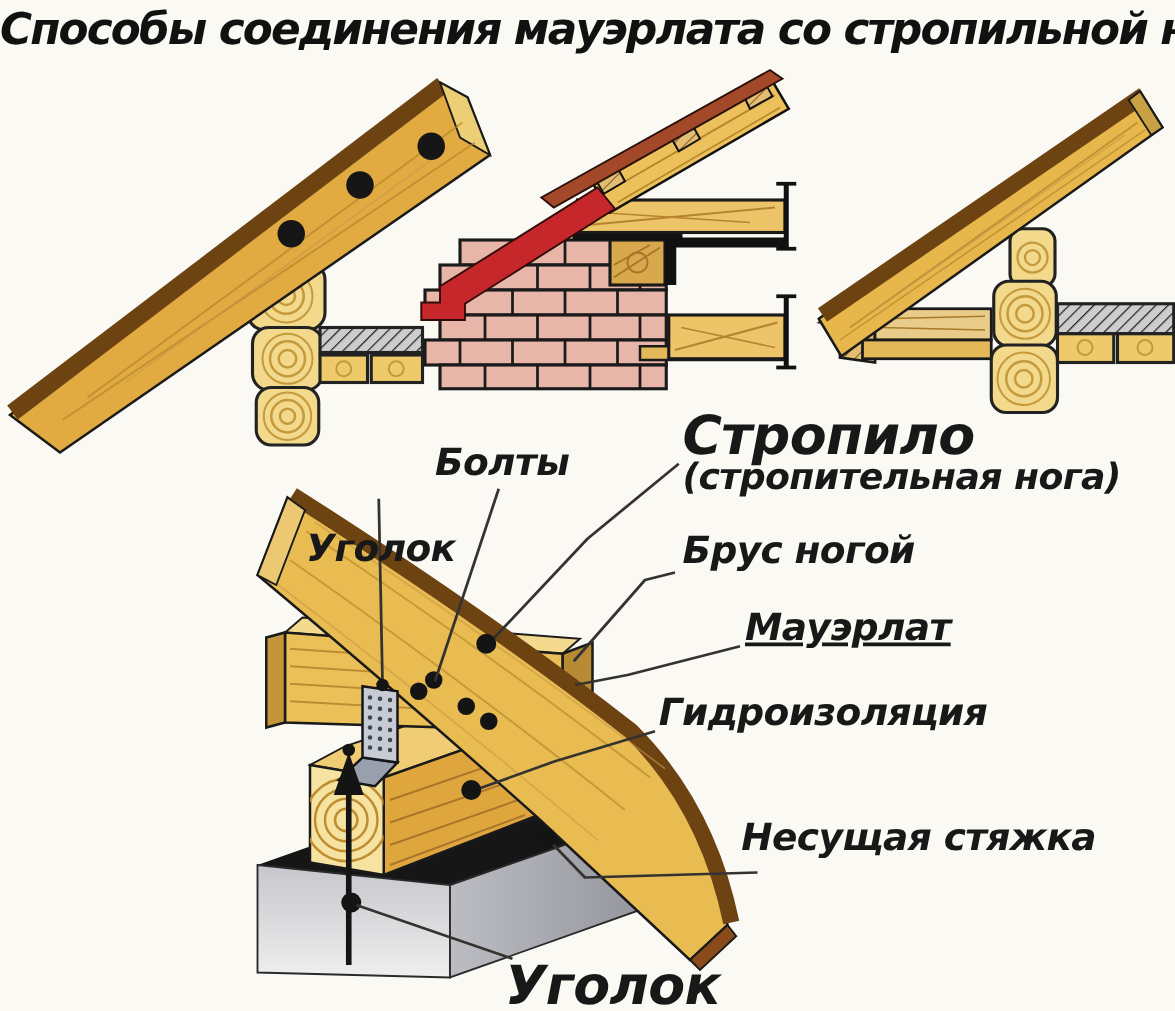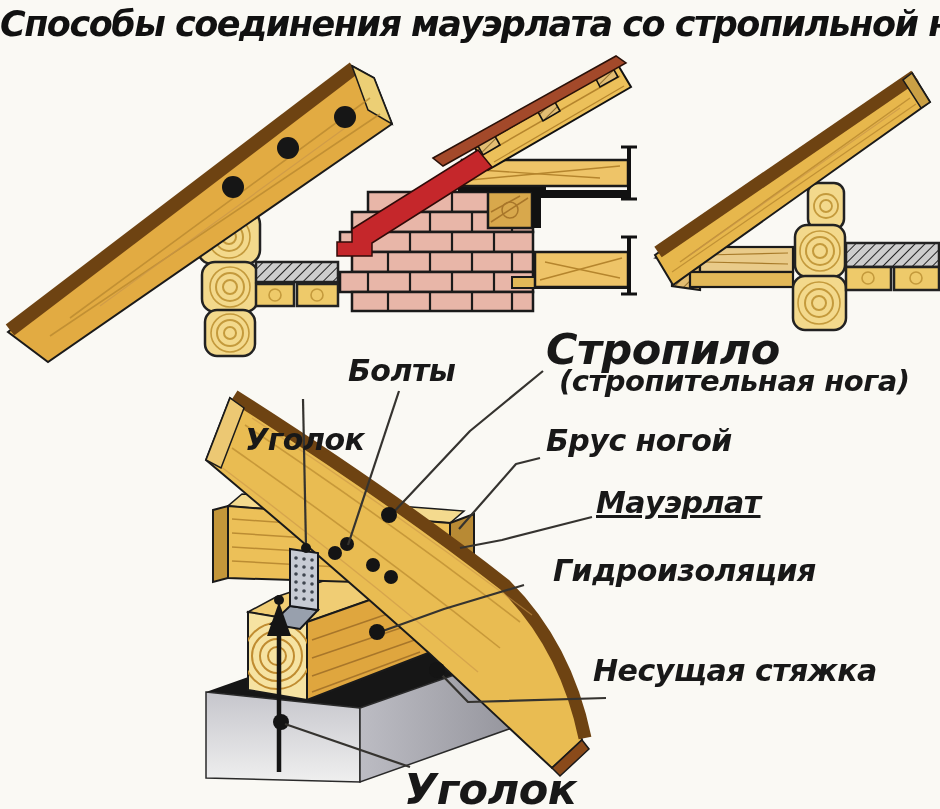--- a/index.html
+++ b/index.html
@@ -314,22 +314,22 @@
   </g>
 </svg>
 
 <div class="ttl">Способы соединения мауэрлата со стропильной ногой</div>
 
 <div class="lbl" style="left:245px;top:381px;margin-top:44px;">Уголок</div>
 <div class="lbl" style="left:348px;top:356px;">Болты</div>
 
 <div style="position:absolute;left:546px;top:328px;">
   <div class="lbl big" style="position:static;">Стропило</div>
-  <div class="lbl sub" style="position:static;margin-left:13px;margin-top:-4px;">(стропительная нога)</div>
+  <div class="lbl sub" style="position:static;margin-top:-4px;">(стропительная нога)</div>
 </div>
 
 <div class="lbl" style="left:546px;top:426px;">Брус ногой</div>
 <div class="lbl" style="left:596px;top:488px;text-decoration:underline;">Мауэрлат</div>
-<div class="lbl" style="left:553px;top:556px;text-align:center;">Гидроизоляция</div>
+<div class="lbl" style="left:527px;top:556px;text-align:center;">Гидроизоляция</div>
 <div class="lbl" style="left:593px;top:656px;">Несущая стяжка</div>
 <div class="lbl big" style="left:404px;top:768px;">Уголок</div>
 
 </div>
 
 </body></html>

